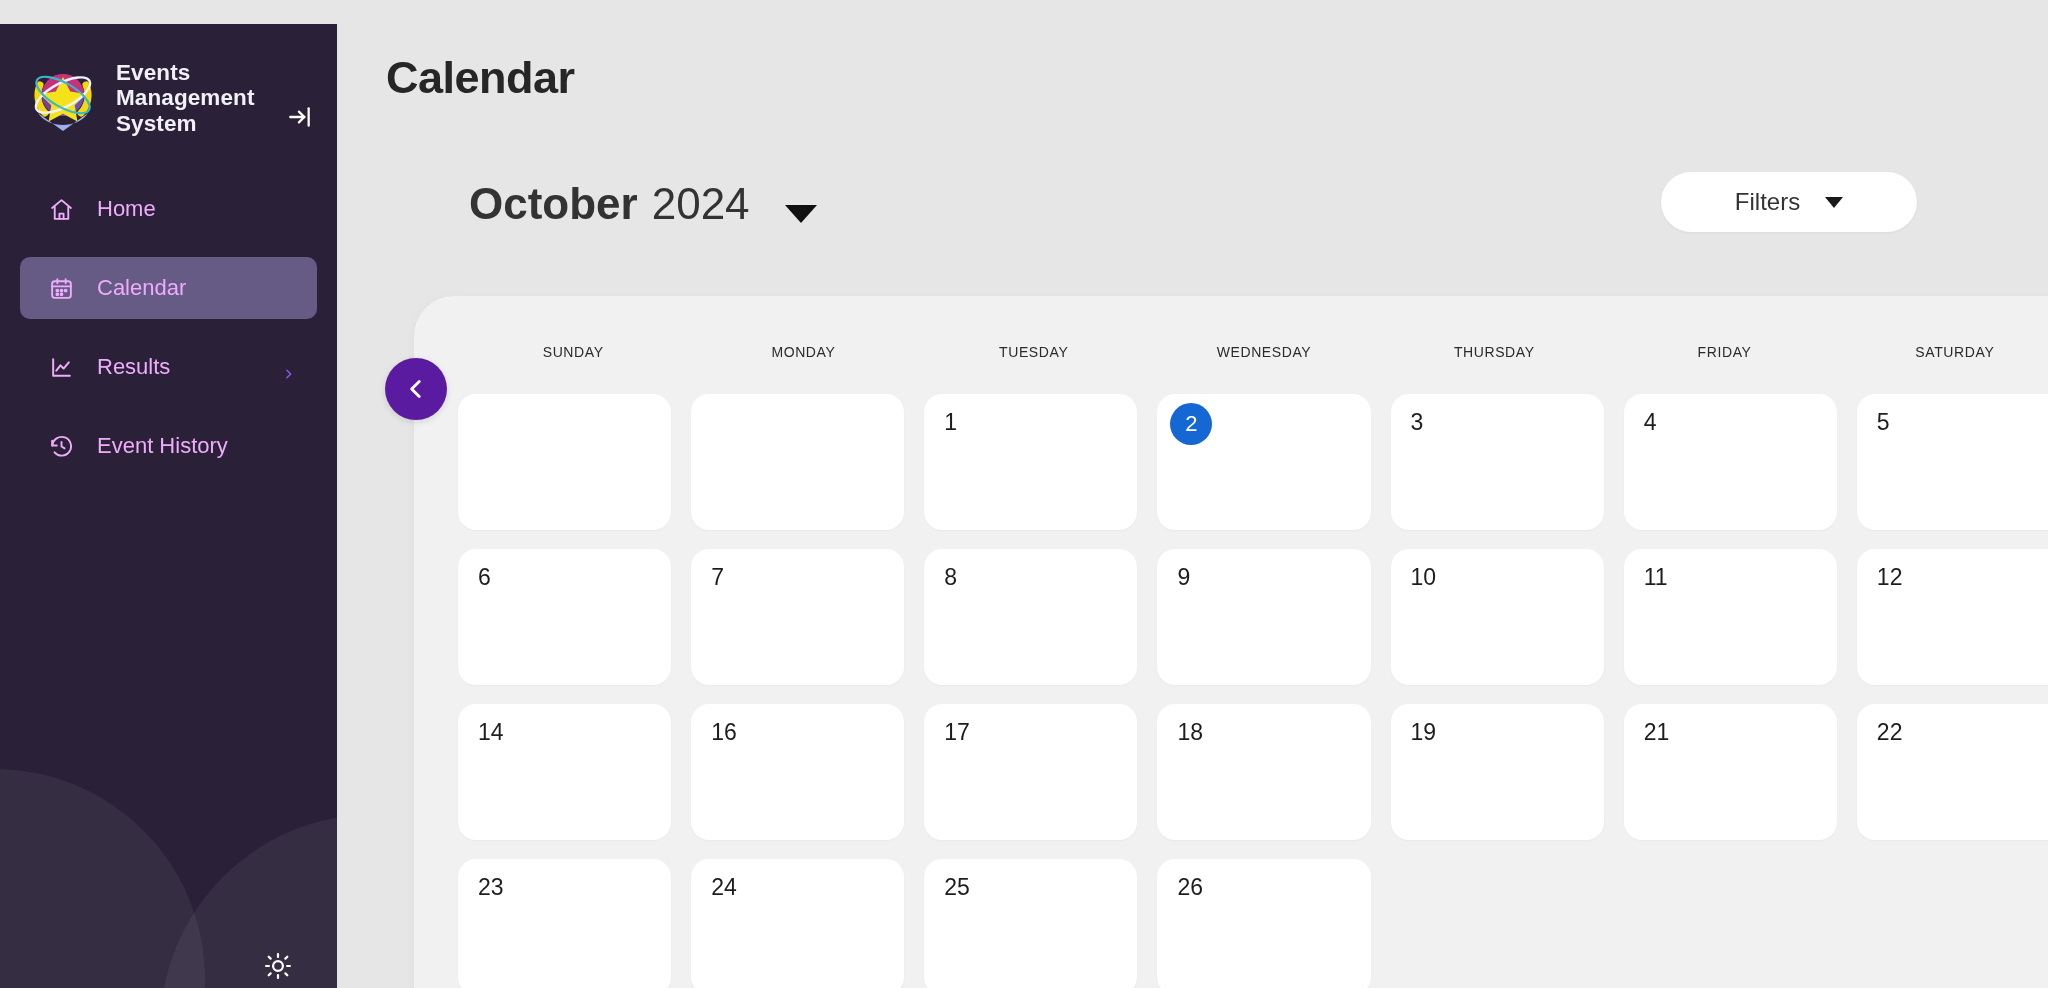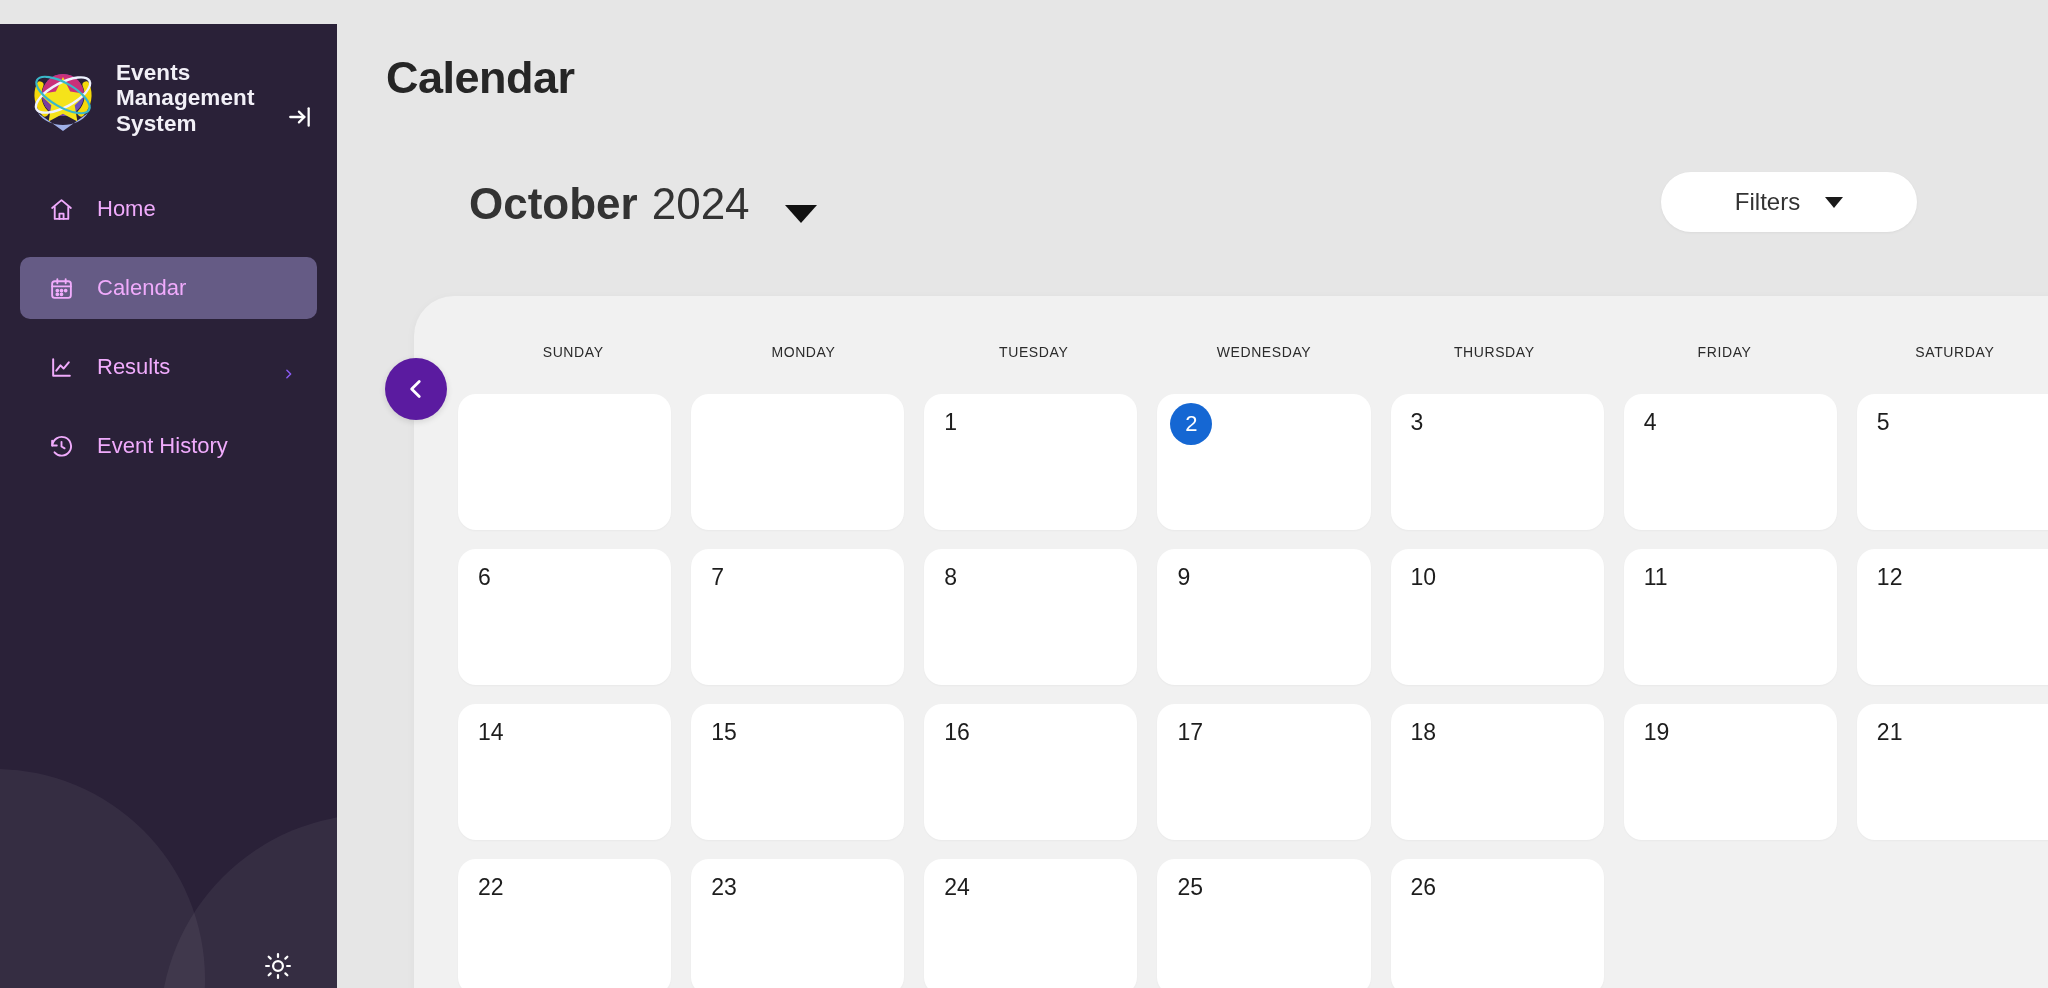--- a/index.html
+++ b/index.html
@@ -376,23 +376,20 @@
           <div class="cell">
             <div class="daynum">11</div>
           </div>
           <div class="cell">
             <div class="daynum">12</div>
           </div>
           <div class="cell">
             <div class="daynum">14</div>
           </div>
           <div class="cell">
-            <div class="daynum">15</div>
-          </div>
-          <div class="cell">
             <div class="daynum">16</div>
           </div>
           <div class="cell">
             <div class="daynum">17</div>
           </div>
           <div class="cell">
             <div class="daynum">18</div>
           </div>
           <div class="cell">
             <div class="daynum">19</div>

